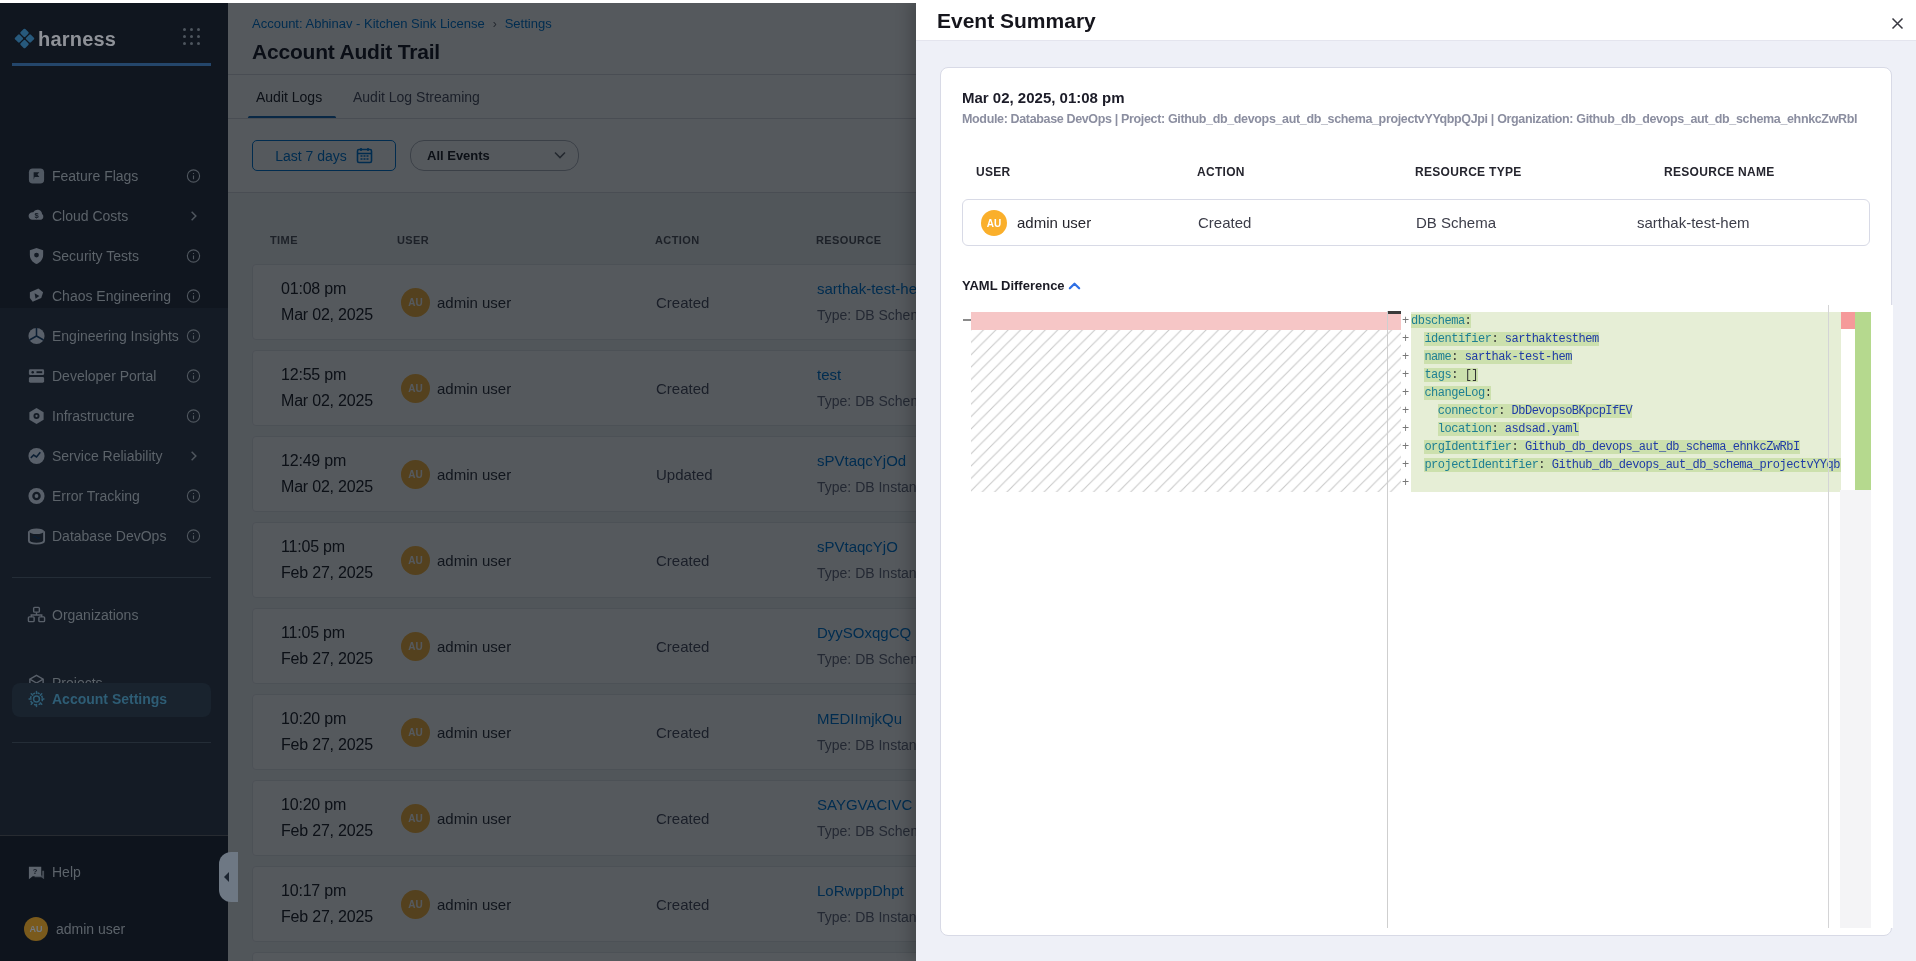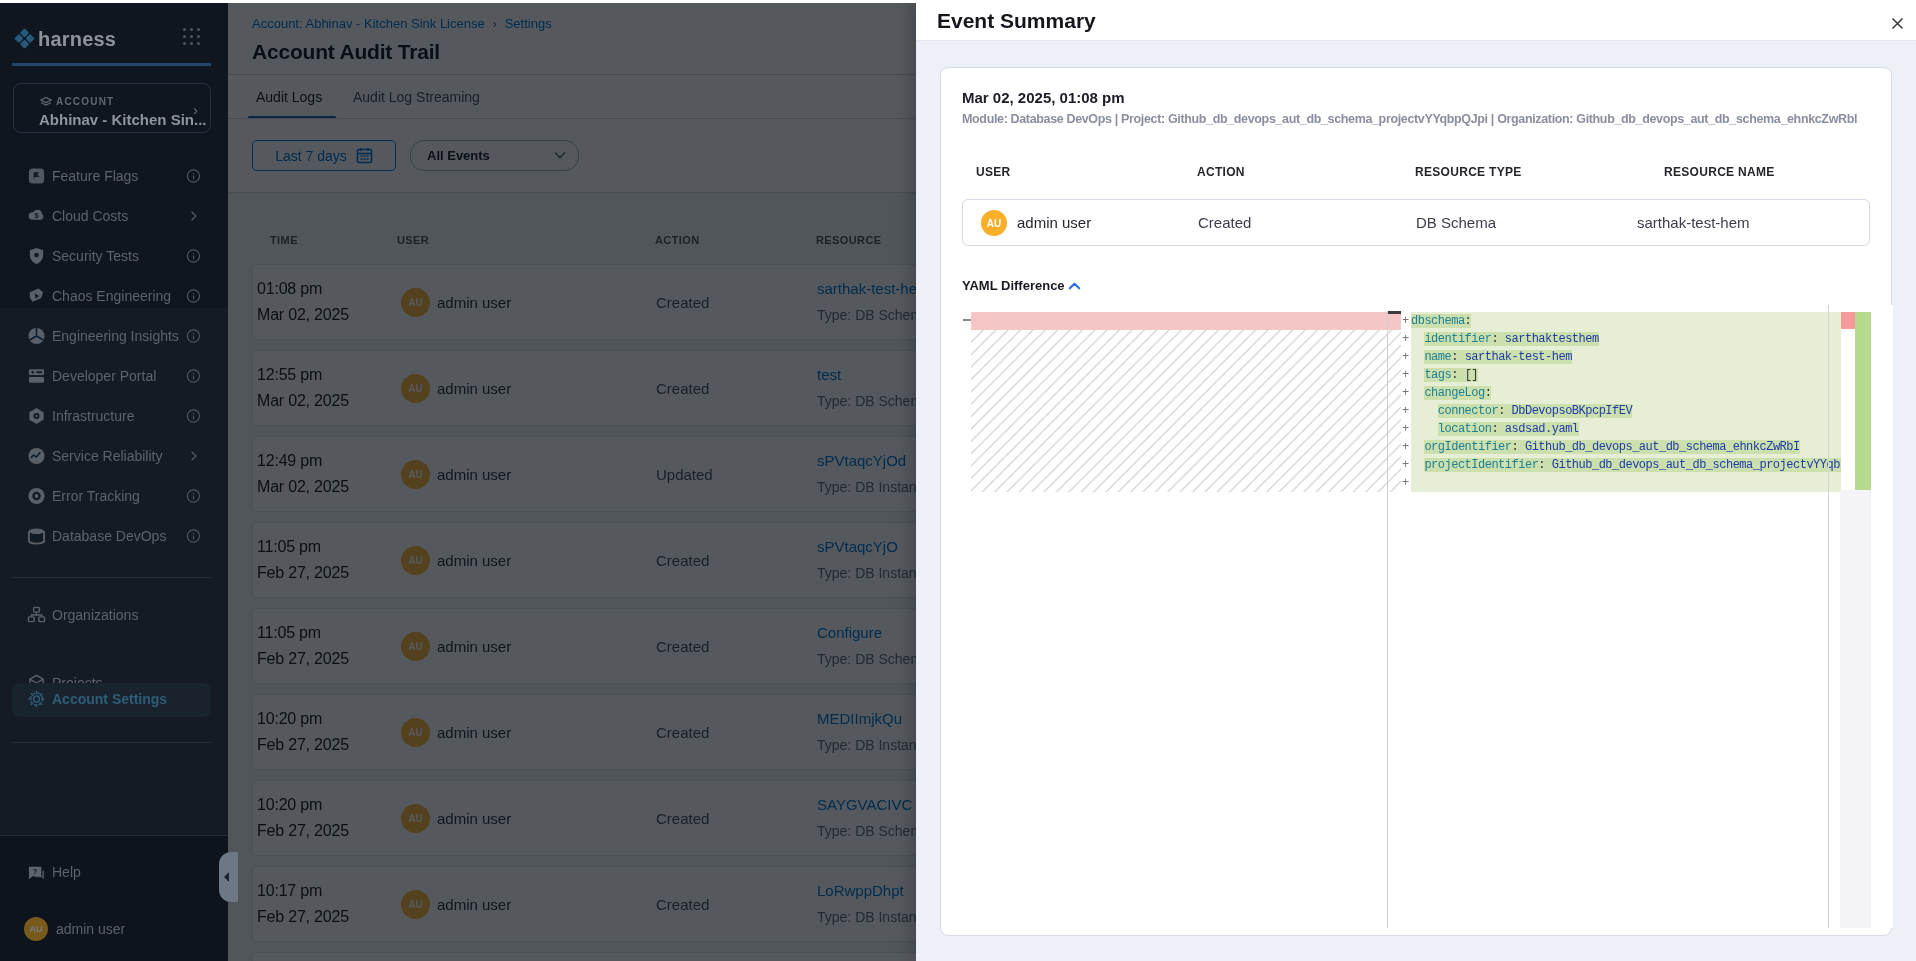--- a/index.html
+++ b/index.html
@@ -48,21 +48,21 @@
 .hdiv2 { position:absolute; left:0; top:115px; width:1688px; height:1px; background:#d9dae1; }
 .btn-days { position:absolute; left:24px; top:137px; width:144px; height:31px; border:1px solid #0278d5; border-radius:5px;
   color:#0278d5; font-size:14px; font-weight:500; display:flex; align-items:center; justify-content:center; gap:9px; }
 .sel-events { position:absolute; left:182px; top:137px; width:169px; height:31px; border:1px solid #b0b2bc; border-radius:14px;
   background:#fff; color:#22222a; font-size:13px; font-weight:600; display:flex; align-items:center; padding-left:16px; }
 .sel-events .chev { position:absolute; right:12px; top:10px; }
 .hdiv3 { position:absolute; left:0; top:189px; width:1688px; height:1px; background:#d9dae1; }
 .tablebg { position:absolute; left:0; top:190px; width:1688px; height:768px; background:#f3f4f6; }
 .thead { position:absolute; top:231px; font-size:11px; font-weight:700; color:#55575e; letter-spacing:0.4px; }
 .rowcard { position:absolute; left:24px; width:1640px; height:76px; background:#fff; border:1px solid #e4e5ea; border-radius:4px; }
-.rc-time { position:absolute; left:4px; top:11px; font-size:16px; color:#22222a; line-height:26px; letter-spacing:-0.2px; }
+.rc-time { position:absolute; left:28px; top:11px; font-size:16px; color:#22222a; line-height:26px; letter-spacing:-0.2px; }
 .rc-user { position:absolute; left:148px; top:23px; display:flex; align-items:center; gap:7px; font-size:15px; color:#33343f; }
 .rc-user .av { width:29px; height:29px; border-radius:50%; background:#fbb540; color:#fff; font-size:10px; font-weight:700;
   display:flex; align-items:center; justify-content:center; }
 .rc-action { position:absolute; left:403px; top:29px; font-size:15px; color:#4f5162; }
 .rc-res { position:absolute; left:564px; top:11px; font-size:15px; line-height:26px; }
 .rc-res .lnk { color:#0278d5; }
 .rc-res .typ { color:#6b6d80; font-size:14px; }
 
 
 .overlay { position:absolute; left:228px; top:3px; width:1688px; height:958px; background:rgba(2,8,14,0.67); z-index:40; }
@@ -124,29 +124,20 @@
         <i style="left:7px;top:0"></i>
         <i style="left:14px;top:0"></i>
       <i style="left:0;top:7px"></i>
         <i style="left:7px;top:7px"></i>
         <i style="left:14px;top:7px"></i>
       <i style="left:0;top:14px"></i>
         <i style="left:7px;top:14px"></i>
         <i style="left:14px;top:14px"></i>
     </div>
     <div class="blue-line"></div>
-    <div class="acct-box">
-      <svg class="acct-icon" style="position:absolute;left:26px;top:12px" width="12" height="12" viewBox="0 0 12 12" fill="none" stroke="#61686f" stroke-width="1.2">
-          <path d="M1 4 6 1.5 11 4 6 6.5z"></path>
-          <path d="M1 6.5 6 9l5-2.5"></path>
-        </svg>
-      <div class="acct-label">ACCOUNT</div>
-      <div class="acct-name">Abhinav - Kitchen Sin...</div>
-      <div class="acct-chev">›</div>
-    </div>
     <div class="nav-item" style="top:153px">
       <svg class="nicon" viewBox="0 0 20 20" fill="currentColor">
           <rect x="2" y="2" width="16" height="16" rx="4" opacity=".9"></rect>
           <path d="M7 14V6h6l-2 2.5L13 11H8" fill="#141b25"></path>
         </svg>
       <div class="nlabel">Feature Flags</div>
       <svg class="nright" viewBox="0 0 16 16" fill="none" stroke="currentColor" stroke-width="1.2">
           <circle cx="8" cy="8" r="6.5"></circle>
           <path d="M8 7.5V11.5M8 4.8v1"></path>
         </svg>
@@ -341,21 +332,21 @@
     <div class="rowcard" style="top:519px">
       <div class="rc-time">11:05 pm<br>Feb 27, 2025</div>
       <div class="rc-user"><div class="av">AU</div>admin user</div>
       <div class="rc-action">Created</div>
       <div class="rc-res"><span class="lnk">sPVtaqcYjO</span><br><span class="typ">Type: DB Instance</span></div>
     </div>
     <div class="rowcard" style="top:605px">
       <div class="rc-time">11:05 pm<br>Feb 27, 2025</div>
       <div class="rc-user"><div class="av">AU</div>admin user</div>
       <div class="rc-action">Created</div>
-      <div class="rc-res"><span class="lnk">Configure</span><br><span class="typ">Type: DB Schema</span></div>
+      <div class="rc-res"><span class="lnk">DyySOxqgCQ</span><br><span class="typ">Type: DB Schema</span></div>
     </div>
     <div class="rowcard" style="top:691px">
       <div class="rc-time">10:20 pm<br>Feb 27, 2025</div>
       <div class="rc-user"><div class="av">AU</div>admin user</div>
       <div class="rc-action">Created</div>
       <div class="rc-res"><span class="lnk">MEDIImjkQu</span><br><span class="typ">Type: DB Instance</span></div>
     </div>
     <div class="rowcard" style="top:777px">
       <div class="rc-time">10:20 pm<br>Feb 27, 2025</div>
       <div class="rc-user"><div class="av">AU</div>admin user</div>

